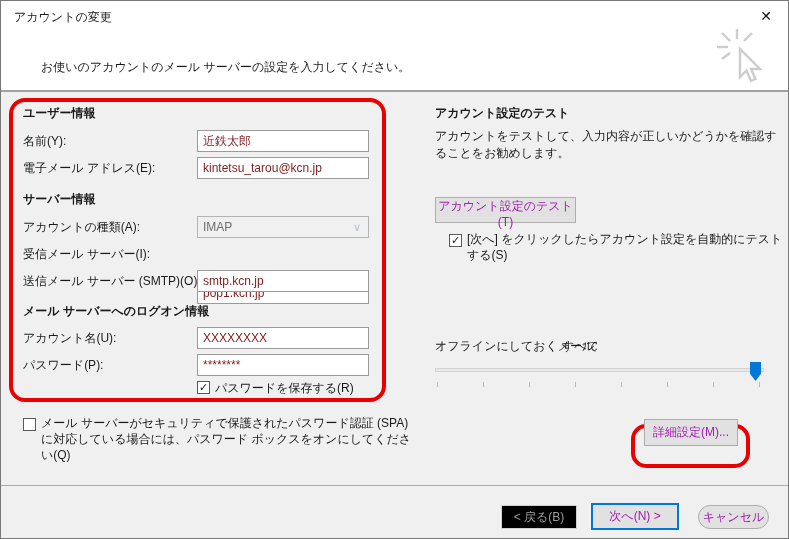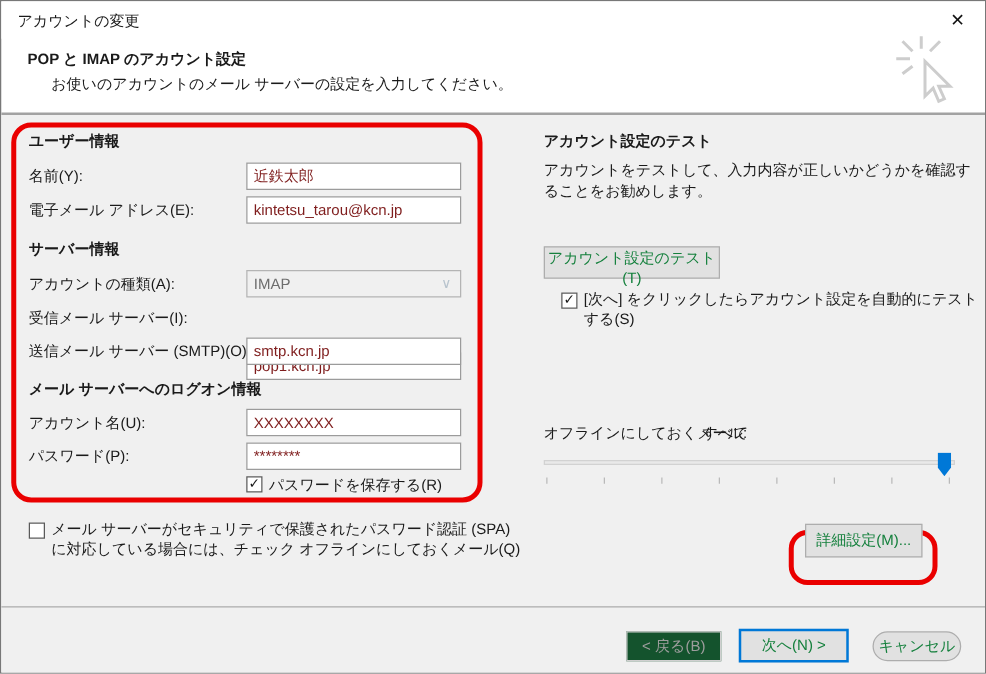--- a/index.html
+++ b/index.html
@@ -40,54 +40,53 @@
   .combo { position:absolute; left:196px; top:124px; width:172px; height:22px;
            background:#f0f0f0; border:1px solid #b4b4b4; color:#6e6e6e; padding:3px 5px; }
   .combo-arrow { position:absolute; right:2px; top:2px; width:18px; height:16px;
                  color:#b7c3cd; font-size:11px; line-height:16px; text-align:center; }
 
   .cb { position:absolute; width:13px; height:13px; background:#fff; border:1px solid #5a5a5a;
         font-size:11px; line-height:11px; text-align:center; color:#1a1a1a; cursor:pointer; }
   .cb-label { position:absolute; line-height:16px; cursor:default; }
 
   .btn { position:absolute; background:#e1e1e1; border:1px solid #adadad; font:inherit;
-         color:#15803d; text-align:center; cursor:pointer; }
+         color:#a21caf; text-align:center; cursor:pointer; }
   .test-btn { left:434px; top:105px; width:141px; height:26px; }
   .adv-btn  { left:643px; top:327px; width:94px; height:27px; z-index:10; }
 
   .desc { position:absolute; left:434px; top:36px; width:352px; line-height:17px; }
   .wrap { line-height:16px; }
 
   
   .slider-track { position:absolute; left:434px; top:276px; width:329px; height:4px;
                   background:#e9e9e9; border:1px solid #d2d2d2; }
   .slider-thumb { position:absolute; left:749px; top:270px; width:11px; height:19px;
                   background:#0078d7; clip-path:polygon(0 0,100% 0,100% 62%,50% 100%,0 62%); cursor:pointer; }
   .ticks { position:absolute; left:434px; top:290px; width:329px; height:6px; }
   .tick { position:absolute; top:0; width:1px; height:5px; background:#b9b9b9; }
 
   
   .footer { position:absolute; left:0; top:484px; width:789px; height:55px;
             background:#f0f0f0; border-top:1px solid #ababab; }
-  .btn-back   { left:500px; top:19px; width:76px; height:24px; background:#14532d;
+  .btn-back   { left:500px; top:19px; width:76px; height:24px; background:#000000;
                 border:1px solid #d0d0d0; color:#9d9d9d; cursor:default; }
   .btn-next   { left:590px; top:17px; width:88px; height:27px; border:2px solid #0078d7; }
   .btn-cancel { left:697px; top:19px; width:71px; height:24px;border-radius:12px; }
 </style>
 </head>
 <body>
 
 <div class="window">
 
   <div class="titlebar">
     <span class="title-text">アカウントの変更</span>
     <button class="close-btn">✕</button>
   </div>
 
-  <div class="header-title">POP と IMAP のアカウント設定</div>
   <div class="header-sub">お使いのアカウントのメール サーバーの設定を入力してください。</div>
   <svg class="watermark" viewBox="0 0 64 63">
     <g stroke="#cdcdcd" stroke-width="2.4" fill="none">
       <line x1="24" y1="12" x2="24" y2="2"></line>
       <line x1="17" y1="14" x2="9" y2="6"></line>
       <line x1="15" y1="20" x2="4" y2="20"></line>
       <line x1="31" y1="14" x2="39" y2="6"></line>
       <line x1="17" y1="26" x2="9" y2="32"></line>
       <polygon points="27,22 27,50 33.5,43.5 38,54 42.5,52 38,42 47,42"></polygon>
     </g>
@@ -126,21 +125,21 @@
     <div class="lbl" style="left:22px;top:238px">アカウント名(U):</div>
     <input class="txt" style="left: 196px; top: 235px;" type="text" value="XXXXXXXX">
 
     <div class="lbl" style="left:22px;top:265px">パスワード(P):</div>
     <input class="txt" style="left: 196px; top: 262px;" type="text" value="********">
 
     <span class="cb" style="left:196px;top:289px">✓</span>
     <span class="cb-label" style="left:214px;top:288px">パスワードを保存する(R)</span>
 
     <span class="cb" style="left:22px;top:326px"></span>
-    <div class="lbl wrap" style="left:40px;top:323px;width:382px;white-space:normal">メール サーバーがセキュリティで保護されたパスワード認証 (SPA) に対応している場合には、チェック オフラインにしておくメール(Q)</div>
+    <div class="lbl wrap" style="left:40px;top:323px;width:382px;white-space:normal">メール サーバーがセキュリティで保護されたパスワード認証 (SPA) に対応している場合には、パスワード ボックスをオンにしてください(Q)</div>
 
     <div class="sec" style="left:434px;top:13px">アカウント設定のテスト</div>
     <div class="desc">アカウントをテストして、入力内容が正しいかどうかを確認することをお勧めします。</div>
 
     <button class="btn test-btn">アカウント設定のテスト(T)</button>
 
     <span class="cb" style="left:448px;top:142px">✓</span>
     <div class="lbl wrap" style="left:466px;top:139px;width:326px;white-space:normal">[次へ] をクリックしたらアカウント設定を自動的にテストする(S)</div>
 
     <div class="lbl" style="left:434px;top:246px">オフラインにしておくメール:</div>

